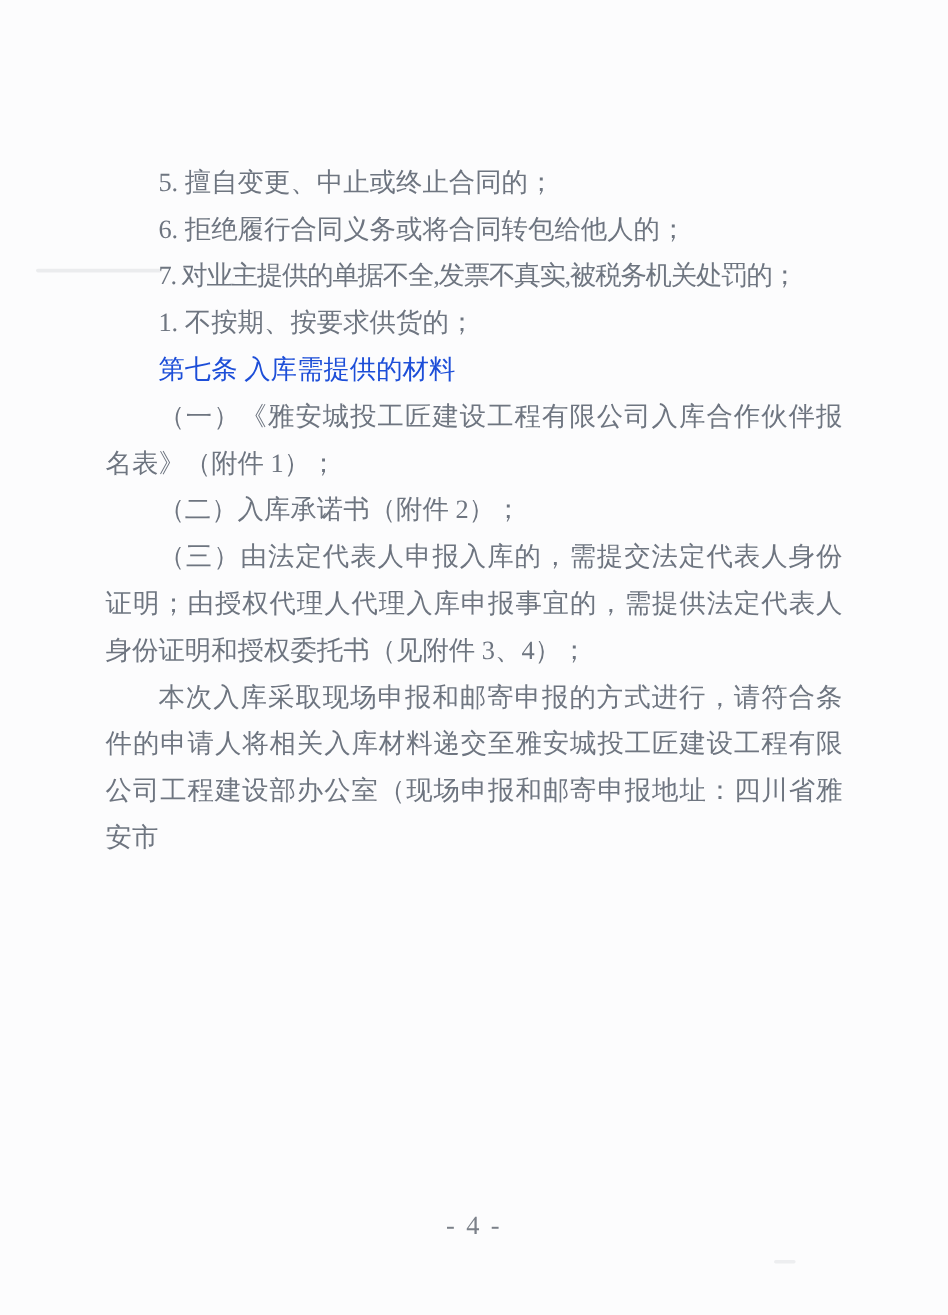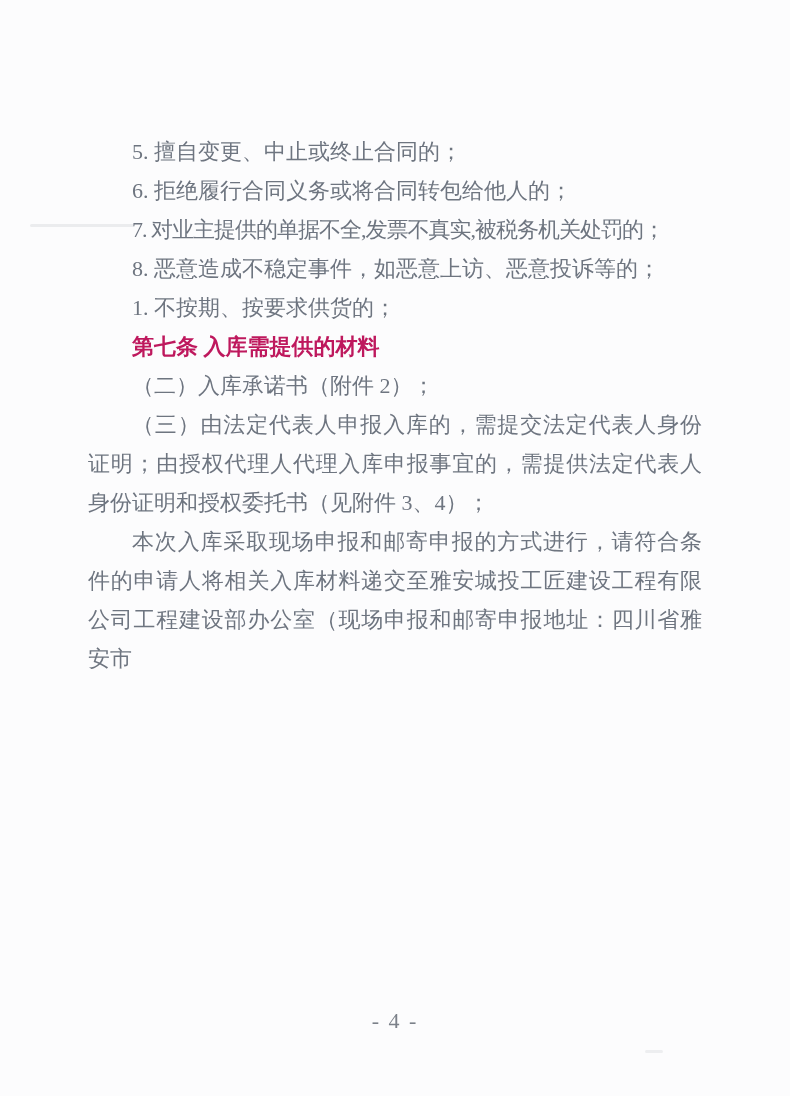--- a/index.html
+++ b/index.html
@@ -27,22 +27,22 @@
     color: #6e7580;
     font-size: 22px;
     line-height: 39px;
   }
   .para {
     margin: 0;
     text-indent: 2em;
     text-align: justify;
   }
   .heading {
-    font-weight: bold;
-    color: #be185d;
+    font-weight: normal;
+    color: #1d4ed8;
   }
   .tight {
     letter-spacing: -1px;
   }
   .pagenum {
     position: absolute;
     top: 1008px;
     left: 0;
     width: 100%;
     text-align: center;
@@ -74,22 +74,22 @@
 <body>
 
 <div class="page">
   <div class="smudge-a"></div>
   <div class="smudge-b"></div>
 
   <div class="textblock">
     <p class="para">5. 擅自变更、中止或终止合同的；</p>
     <p class="para">6. 拒绝履行合同义务或将合同转包给他人的；</p>
     <p class="para tight">7. 对业主提供的单据不全,发票不真实,被税务机关处罚的；</p>
-    <p class="para">8. 恶意造成不稳定事件，如恶意上访、恶意投诉等的；</p>
     <p class="para">1. 不按期、按要求供货的；</p>
     <p class="para heading">第七条 入库需提供的材料</p>
+    <p class="para">（一）《雅安城投工匠建设工程有限公司入库合作伙伴报名表》（附件 1）；</p>
     <p class="para">（二）入库承诺书（附件 2）；</p>
     <p class="para">（三）由法定代表人申报入库的，需提交法定代表人身份证明；由授权代理人代理入库申报事宜的，需提供法定代表人身份证明和授权委托书（见附件 3、4）；</p>
     <p class="para">本次入库采取现场申报和邮寄申报的方式进行，请符合条件的申请人将相关入库材料递交至雅安城投工匠建设工程有限公司工程建设部办公室（现场申报和邮寄申报地址：四川省雅安市</p>
   </div>
 
   <div class="pagenum">- 4 -</div>
 </div>
 
 </body></html>

